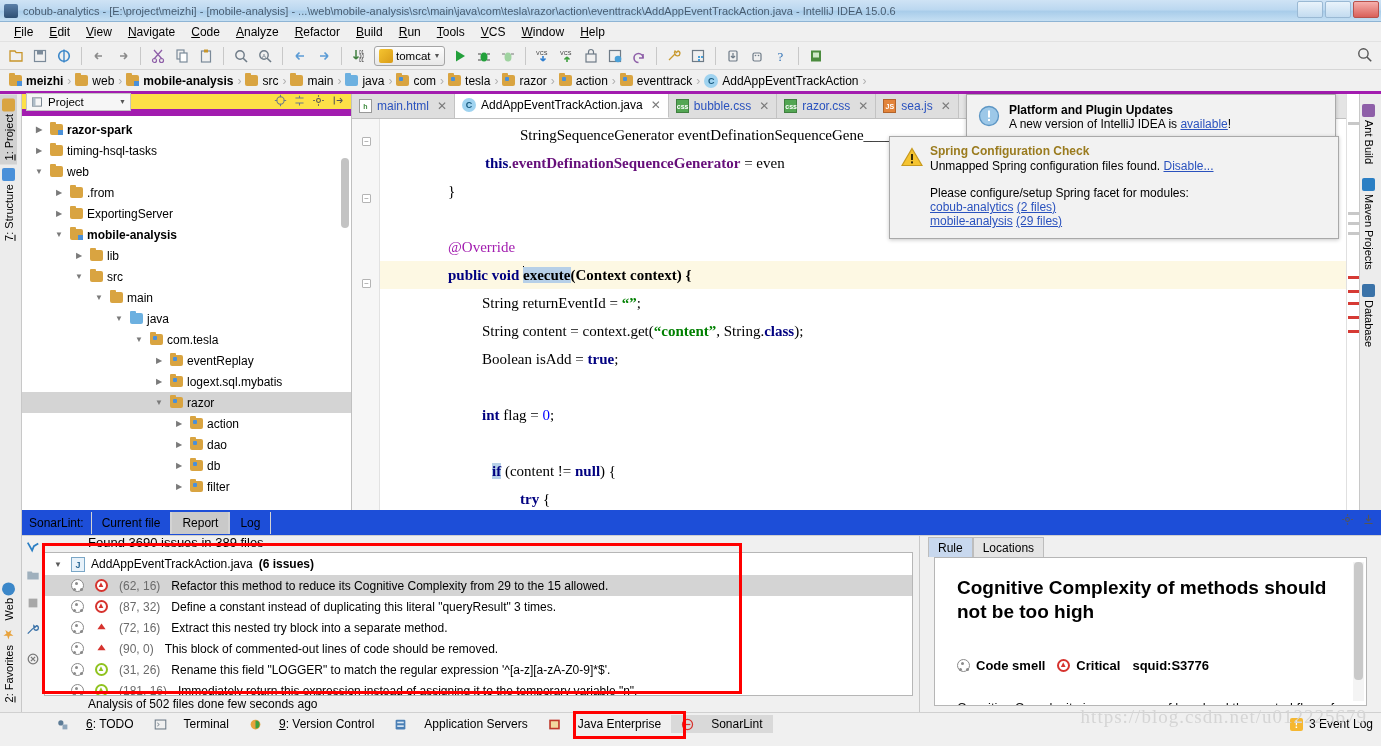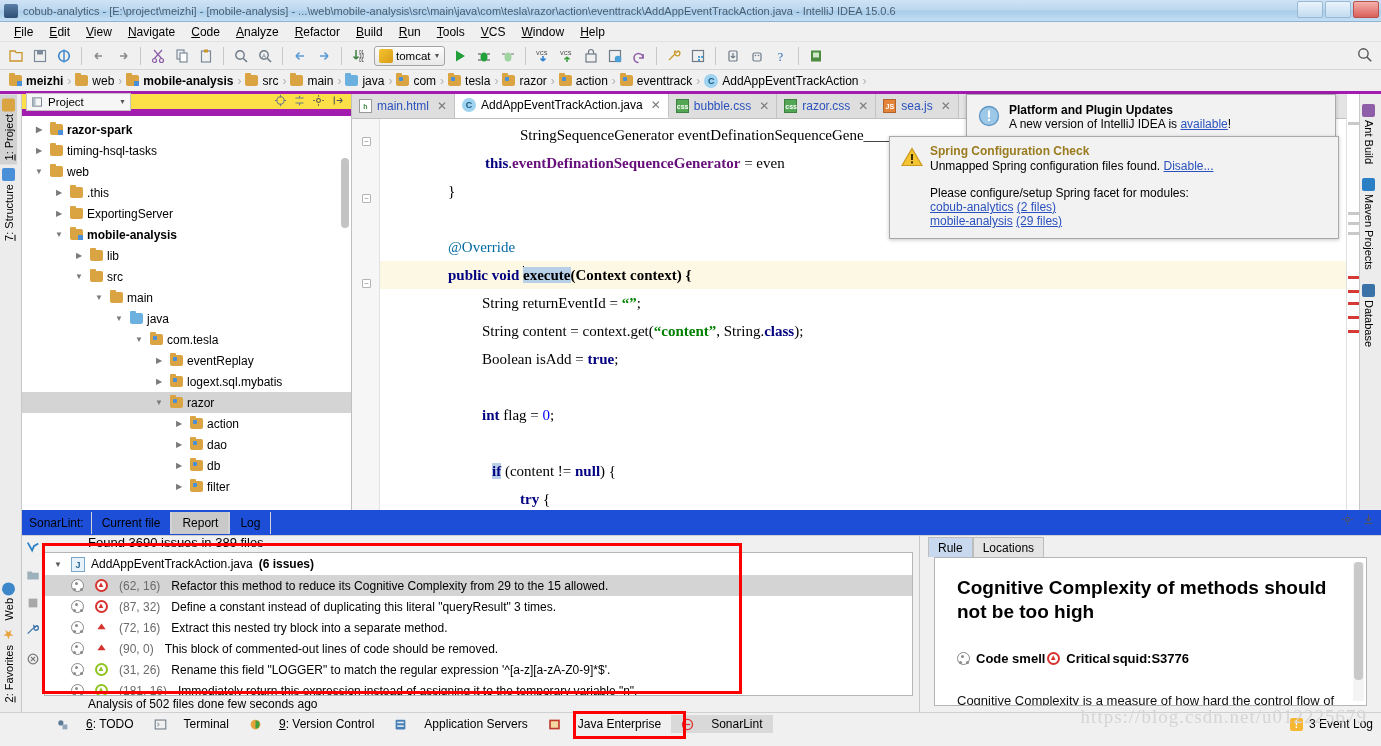--- a/index.html
+++ b/index.html
@@ -257,21 +257,21 @@
     padding-top:2px;
     white-space:pre;
     overflow:hidden;
   }
   #code .ln { height:28px; padding-left:12px; }
   #code .ln.cur { background:#fdf8e3; }
   .kw { color:#000080; font-weight:bold; }
   .str { color:#008000; font-weight:bold; }
   .num { color:#0000ff; }
   .fld { color:#660e7a; font-weight:bold;}
-  .ann { color:#0369a1; }
+  .ann { color:#a21caf; }
   .sel-tok { background:#b7d0e8; }
   .caretbar {
     display:inline-block; width:1px; height:17px; background:#000;
     vertical-align:-3px; margin-right:-1px;
   }
   #code-hscroll{
     position:absolute; left:28px; right:0; bottom:0; height:12px;
     background:#f4f4f4; border-top:1px solid #e0e0e0;
   }
   #code-hscroll::after{
@@ -390,21 +390,21 @@
     height:20px; padding:0 9px; font-size:12px; display:flex; align-items:center;
     border:1px solid #bdbdbd; border-bottom:none; background:#e4e4e4;
   }
   .rtab.sel { background:#c8d8ee; }
   #rule-body {
     flex:1; background:#fff; border:1px solid #b6b6b6;
     margin:0 14px 6px 14px; padding:18px 22px 0 22px;
     position:relative; overflow:hidden;
   }
   #rule-title { font-size:19px; font-weight:bold; line-height:1.28; }
-  #rule-meta { display:flex; align-items:center; gap:2px; margin-top:26px; font-size:13px; font-weight:bold;}
+  #rule-meta { display:flex; align-items:center; gap:12px; margin-top:33px; font-size:13px; font-weight:bold;}
   #rule-meta .mi2 { display:flex; align-items:center; gap:6px;}
   #rule-desc { margin-top:26px; font-size:13px; color:#111; line-height:1.45;}
   #rule-scroll {
     position:absolute; right:2px; top:4px; width:11px; bottom:4px;
     background:#f4f4f4;
   }
   #rule-scroll::after{
     content:""; position:absolute; left:1px; top:0; width:9px; height:118px;
     background:#c9c9c9; border-radius:4px;
   }
@@ -774,21 +774,21 @@
           <span>timing-hsql-tasks</span>
         </div>
         <div class="tnode" style="padding-left: 10px;">
           <span class="tw">▼</span>
           <span class="folder-ico"></span>
           <span>web</span>
         </div>
         <div class="tnode" style="padding-left: 30px;">
           <span class="tw">▶</span>
           <span class="folder-ico"></span>
-          <span>.this</span>
+          <span>.from</span>
         </div>
         <div class="tnode" style="padding-left: 30px;">
           <span class="tw">▶</span>
           <span class="folder-ico"></span>
           <span>ExportingServer</span>
         </div>
         <div class="tnode bold" style="padding-left: 30px;">
           <span class="tw">▼</span>
           <span class="folder-ico module"></span>
           <span>mobile-analysis</span>

